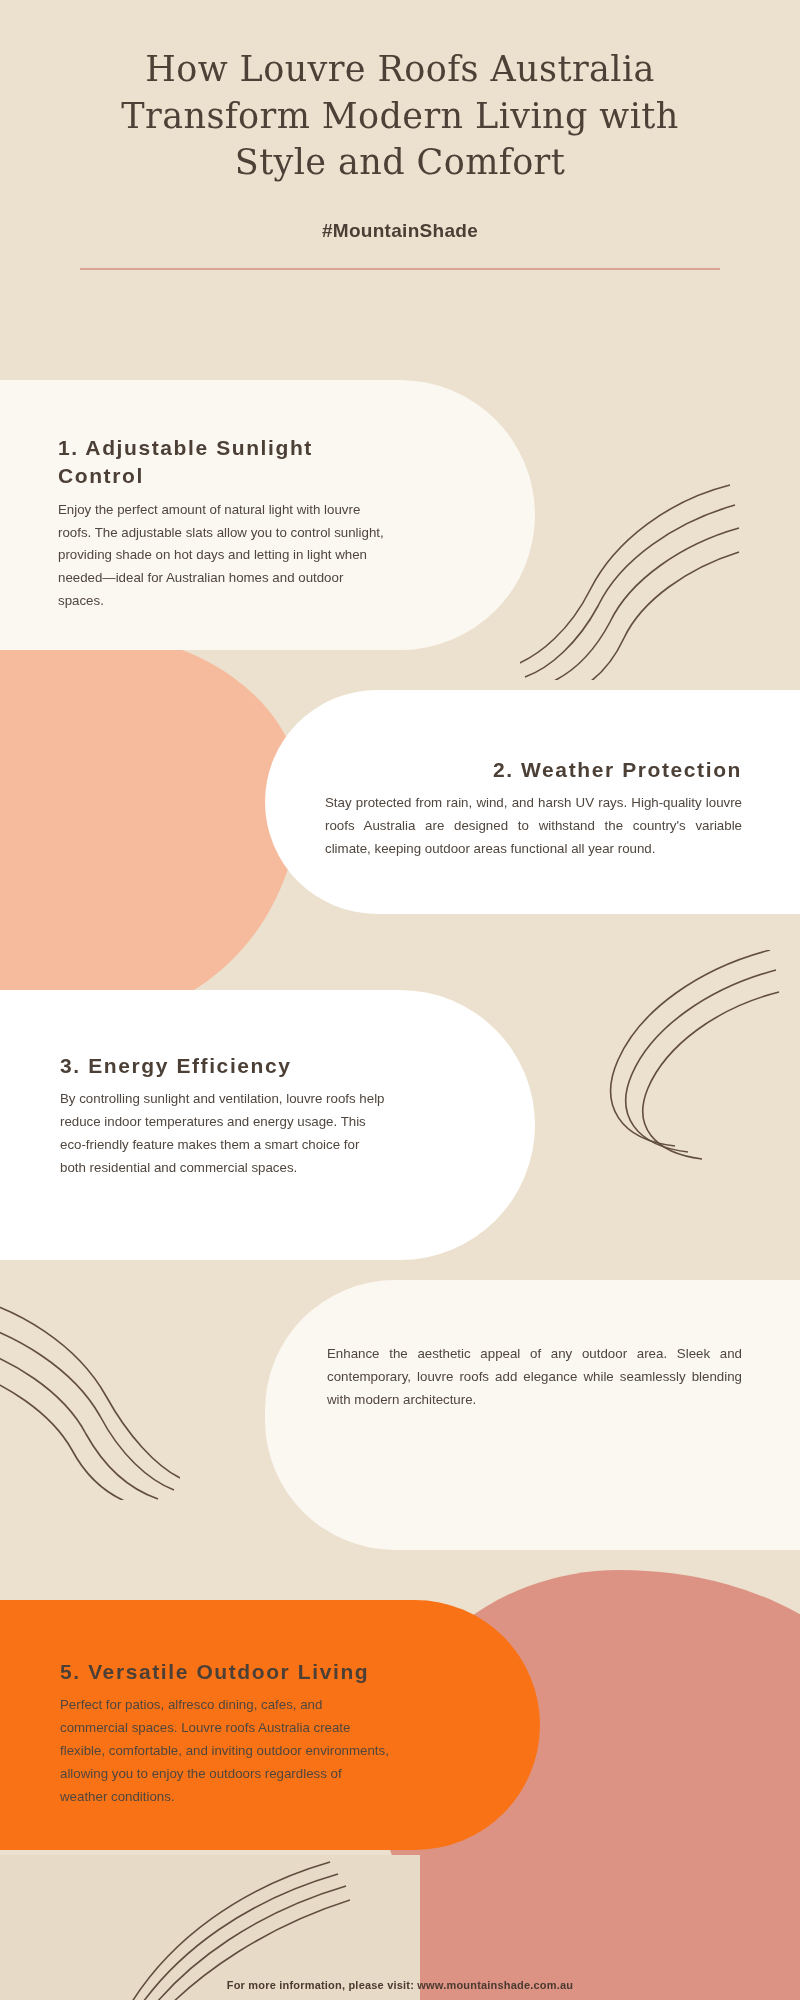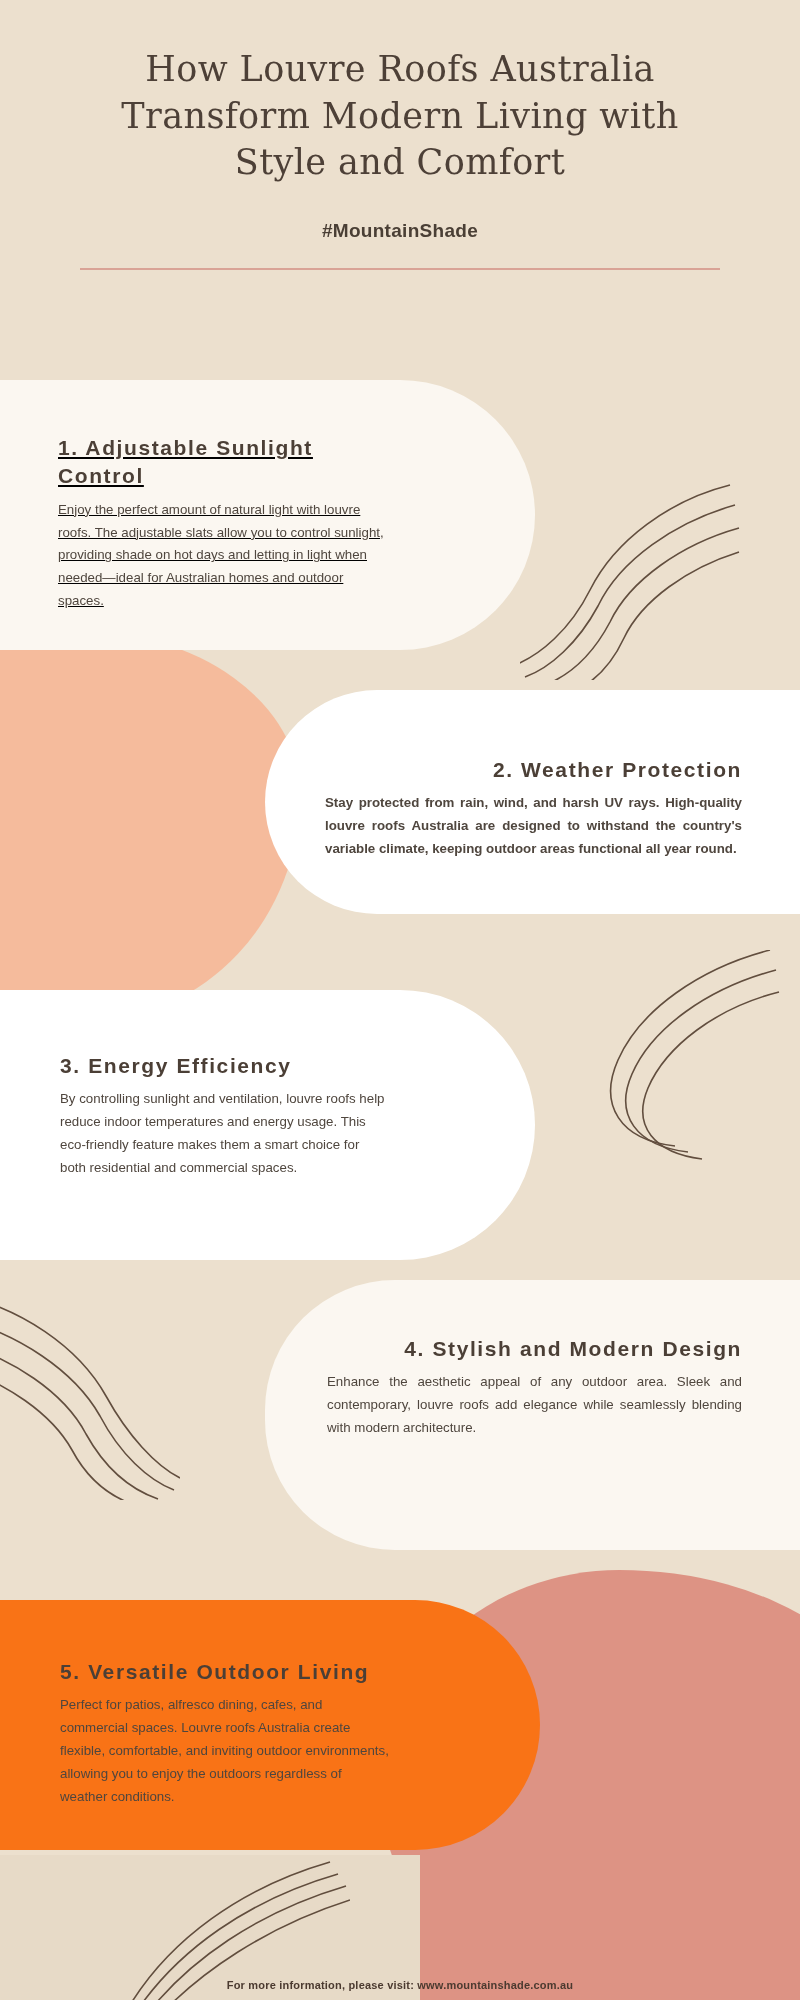--- a/index.html
+++ b/index.html
@@ -125,35 +125,34 @@
 
   
   .card-1 {
     left: 0;
     top: 380px;
     width: 535px;
     height: 270px;
     background: #fbf7f1;
     border-radius: 0 135px 135px 0;
     padding: 54px 150px 40px 58px;
-    text-decoration: underline;
   }
 
   
   .card-2 {
     left: 265px;
     top: 690px;
     width: 535px;
     height: 224px;
     background: #ffffff;
     border-radius: 130px 0 0 130px;
     padding: 66px 58px 40px 60px;
     text-align: right;
   }
-  .card-2 .body { text-align: justify; font-weight: bold; }
+  .card-2 .body { text-align: justify; }
 
   
   .card-3 {
     left: 0;
     top: 990px;
     width: 535px;
     height: 270px;
     background: #ffffff;
     border-radius: 0 135px 135px 0;
     padding: 62px 150px 48px 60px;
@@ -251,21 +250,20 @@
     <div class="num-title">2. Weather Protection</div>
     <div class="body">Stay protected from rain, wind, and harsh UV rays. High-quality louvre roofs Australia are designed to withstand the country's variable climate, keeping outdoor areas functional all year round.</div>
   </div>
 
   <div class="card card-3">
     <div class="num-title">3. Energy Efficiency</div>
     <div class="body">By controlling sunlight and ventilation, louvre roofs help reduce indoor temperatures and energy usage. This eco-friendly feature makes them a smart choice for both residential and commercial spaces.</div>
   </div>
 
   <div class="card card-4">
-    <div class="num-title">4. Stylish and Modern Design</div>
     <div class="body">Enhance the aesthetic appeal of any outdoor area. Sleek and contemporary, louvre roofs add elegance while seamlessly blending with modern architecture.</div>
   </div>
 
   <div class="card card-5">
     <div class="num-title">5. Versatile Outdoor Living</div>
     <div class="body">Perfect for patios, alfresco dining, cafes, and commercial spaces. Louvre roofs Australia create flexible, comfortable, and inviting outdoor environments, allowing you to enjoy the outdoors regardless of weather conditions.</div>
   </div>
 
   <div class="footer-text">For more information, please visit: www.mountainshade.com.au</div>
 </div>

